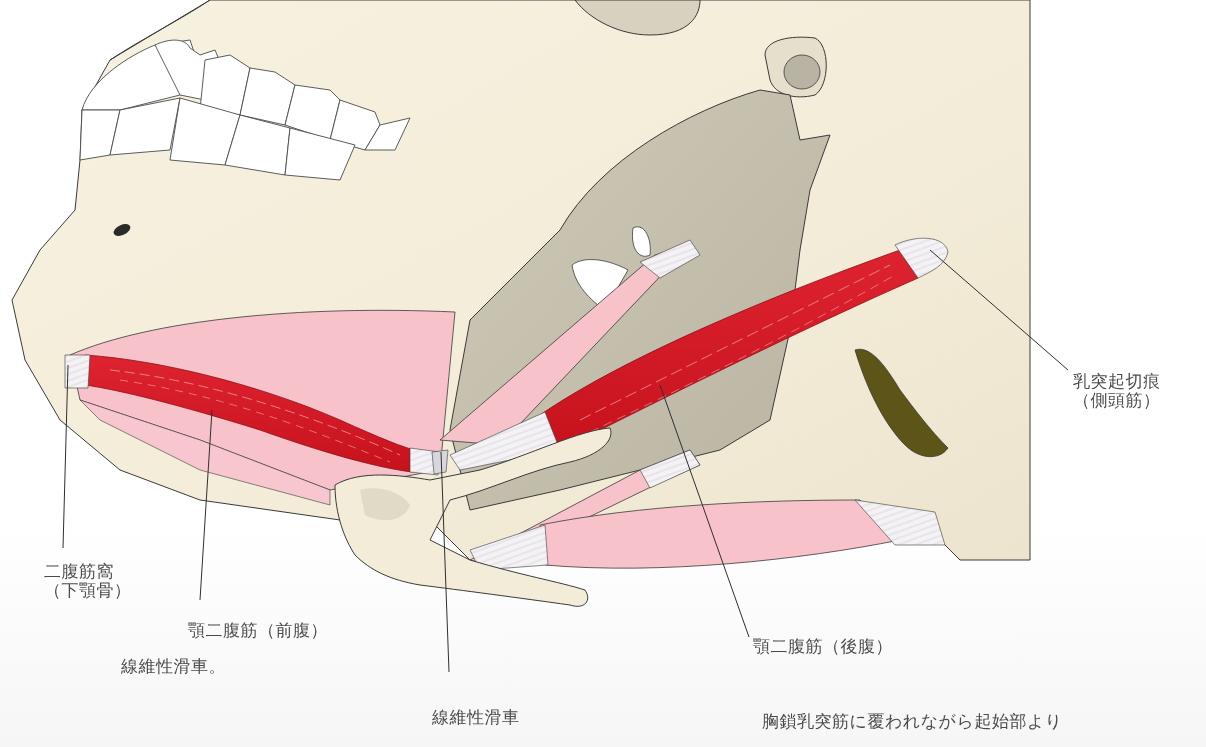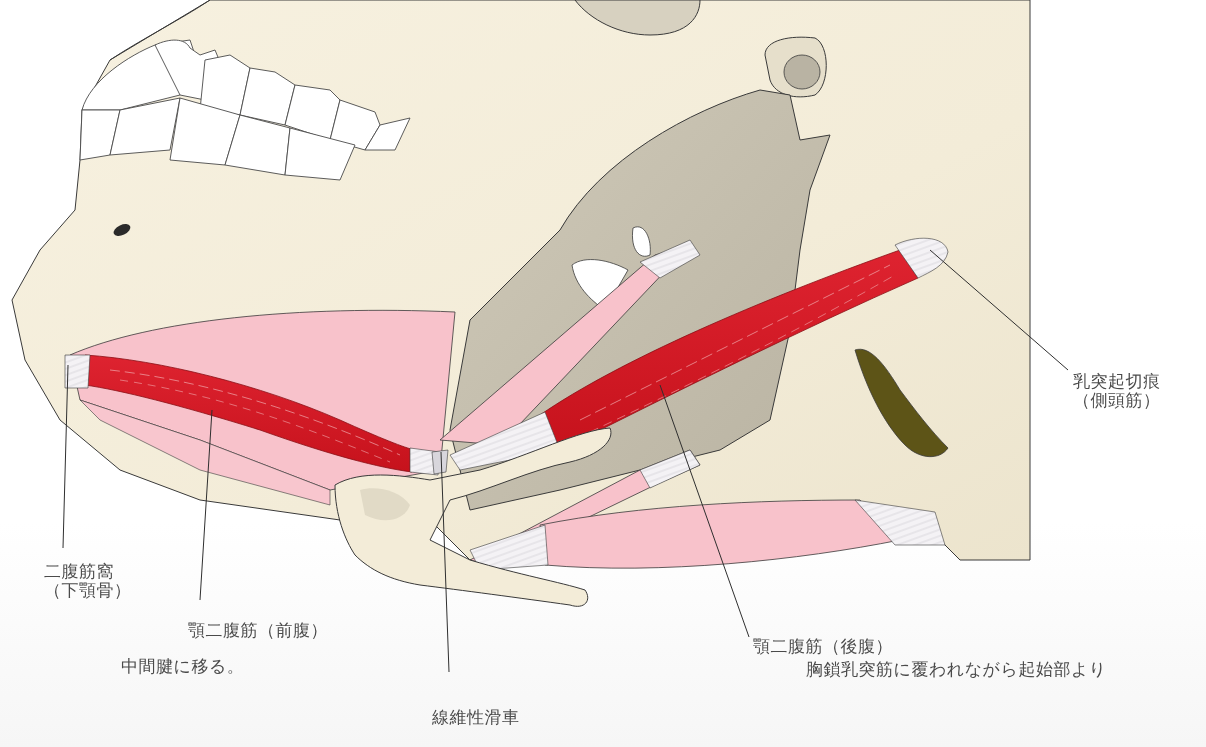--- a/index.html
+++ b/index.html
@@ -130,25 +130,25 @@
 
 <div class="label" style="left:44px; top:562px;">
   <span class="line">二腹筋窩</span>
   <span class="line">（下顎骨）</span>
 </div>
 
 <div class="label" style="left:163px; top:621px;margin-left:25px;">
   <span class="line">顎二腹筋（前腹）</span>
 </div>
 <div class="label" style="left:121px; top:657px;">
-  <span class="line">中間腱に移る。</span>
+  <span class="line">線維性滑車。</span>
 </div>
 
 <div class="label" style="left:432px; top:708px;">
   <span class="line">線維性滑車</span>
 </div>
 
 <div class="label" style="left:753px; top:637px;">
   <span class="line">顎二腹筋（後腹）</span>
 </div>
-<div class="label" style="left:762px; top:660px;margin-left:44px;">
+<div class="label" style="left:762px; top:712px;">
   <span class="line">胸鎖乳突筋に覆われながら起始部より</span>
 </div>
 
 </body></html>

